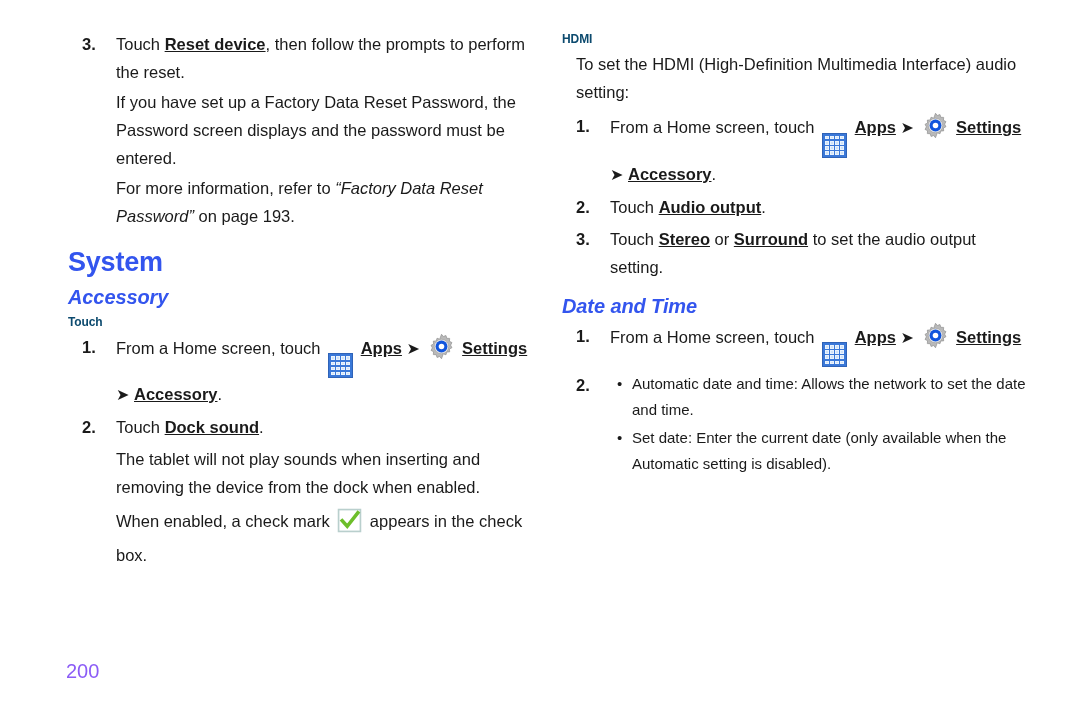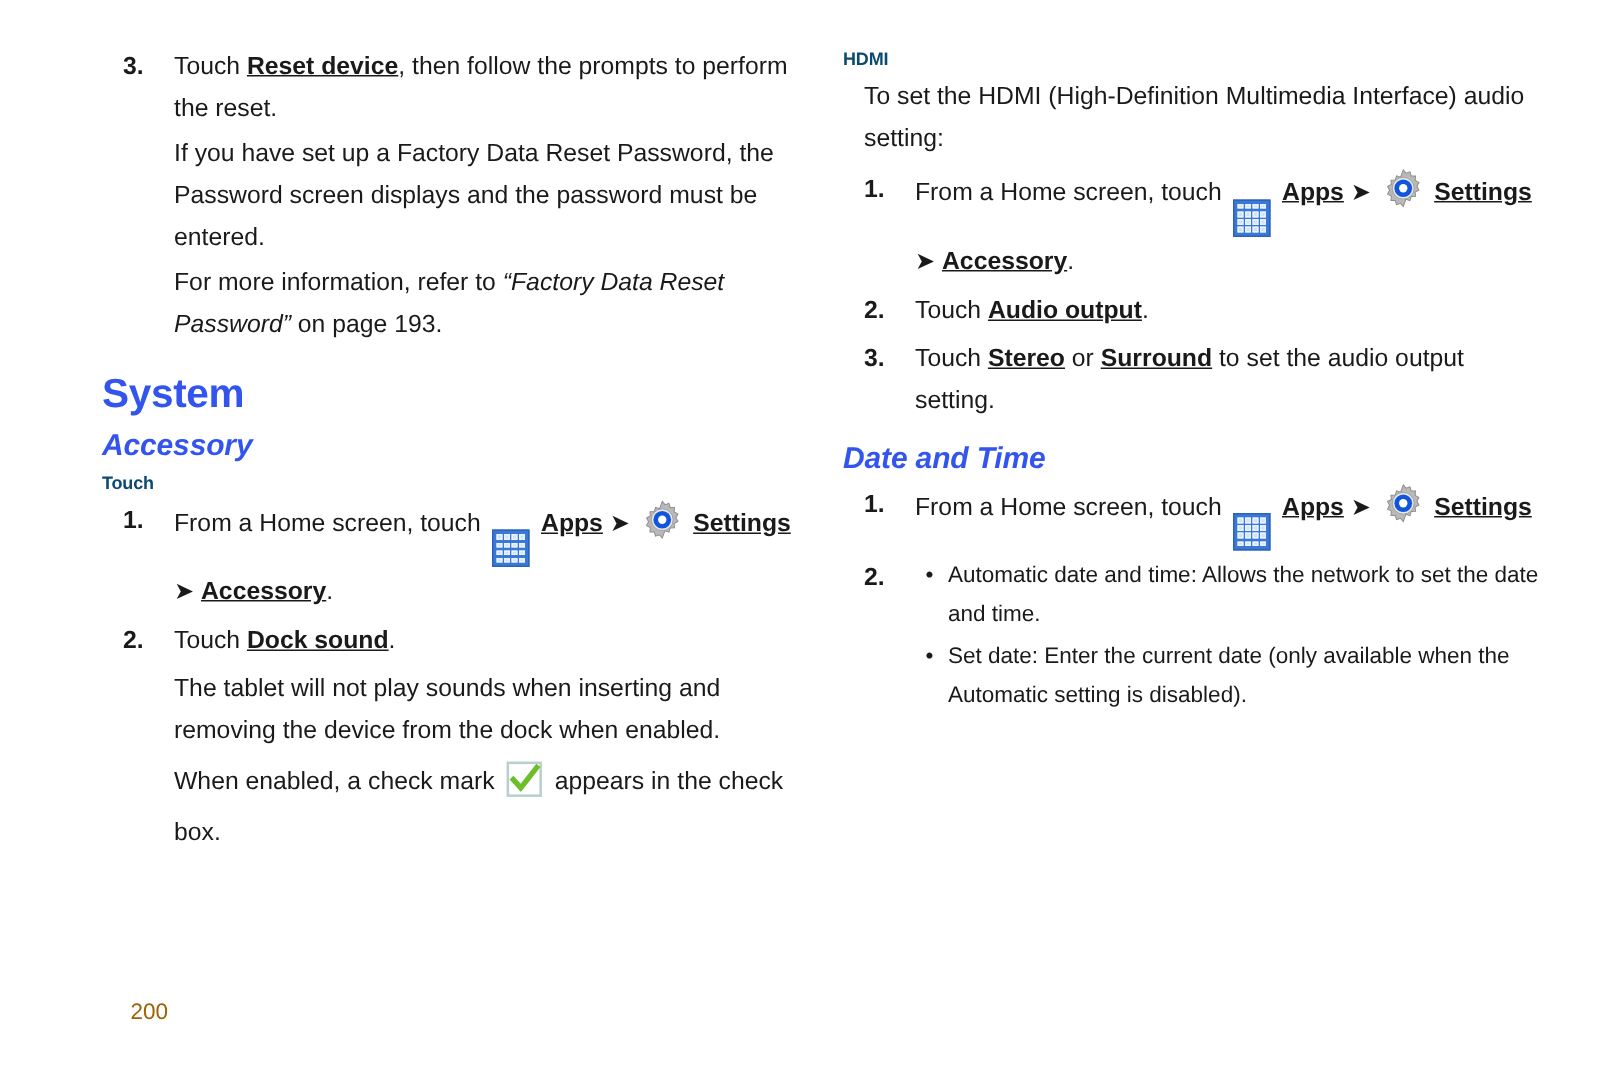--- a/index.html
+++ b/index.html
@@ -125,24 +125,24 @@
   }
   .gear-icon { width: 27px; height: 27px; }
   .check-icon {
     width: 25px; height: 25px;
     vertical-align: -6px;
     margin: 0 3px;
   }
 
   .pagenum {
     position: absolute;
-    left: 87px;
+    left: 66px;
     bottom: 37px;
-    font-size: 15px;
-    color: #a16207;
+    font-size: 20px;
+    color: #8b5cf6;
   }
 </style>
 </head>
 <body>
 
 <div class="page">
 
   <div class="col col-left">
 
     <div class="oitem">

